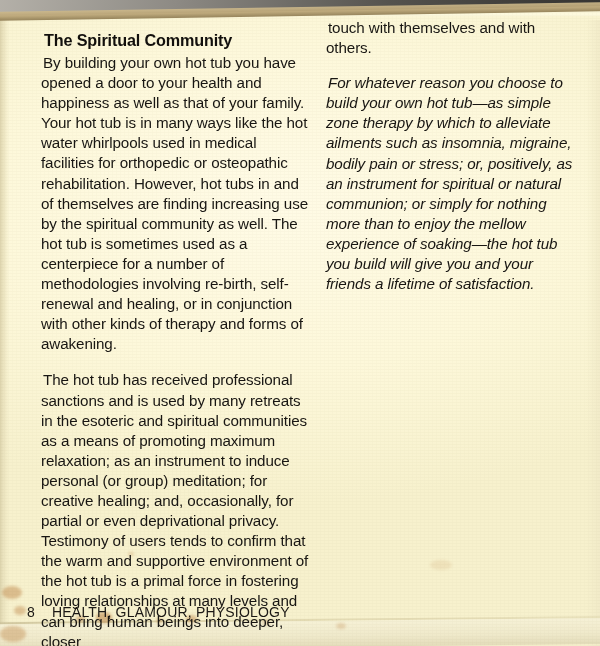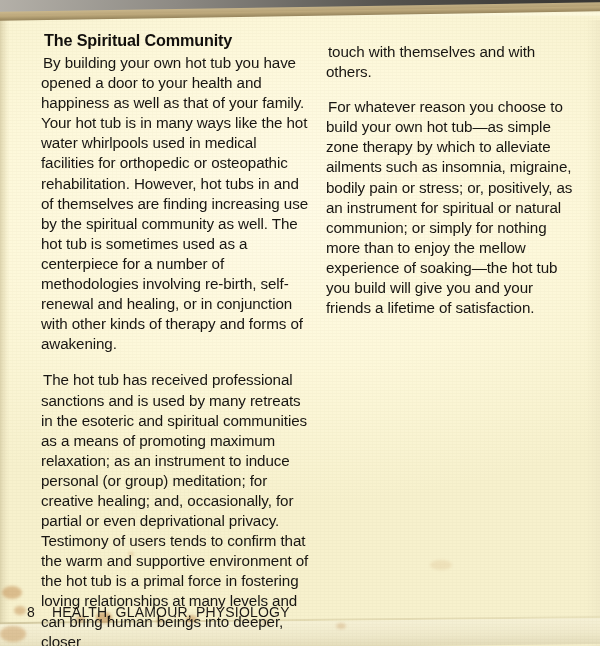--- a/index.html
+++ b/index.html
@@ -96,39 +96,40 @@
     width: 600px; height: 646px;
   }
   .col {
     position: absolute;
     color: #171512;
     font-size: 15.2px;
     line-height: 20.1px;
     letter-spacing: -0.1px;
   }
   .col-left  { left: 41px;  top: 30px; width: 272px; }
-  .col-right { left: 326px; top: 42px; width: 250px; }
+  .col-right { left: 326px; top: 18px; width: 250px; }
 
   h1.heading {
     margin: 0 0 2px 3px;
     font-size: 16.2px;
     line-height: 21px;
     font-weight: bold;
     letter-spacing: -0.15px;
     color: #110f0c;
   }
   p.para {
     margin: 0;
     text-indent: 2px;
   }
   p.para + p.para {
     margin-top: 16px;
   }
   .col-right p.para + p.para {
     margin-top: 15px;
+    font-style: italic;
   }
 
   .footer {
     position: absolute;
     left: 27px;
     top: 604px;
     display: flex;
     align-items: baseline;
     color: #1a1714;
     font-size: 14px;

